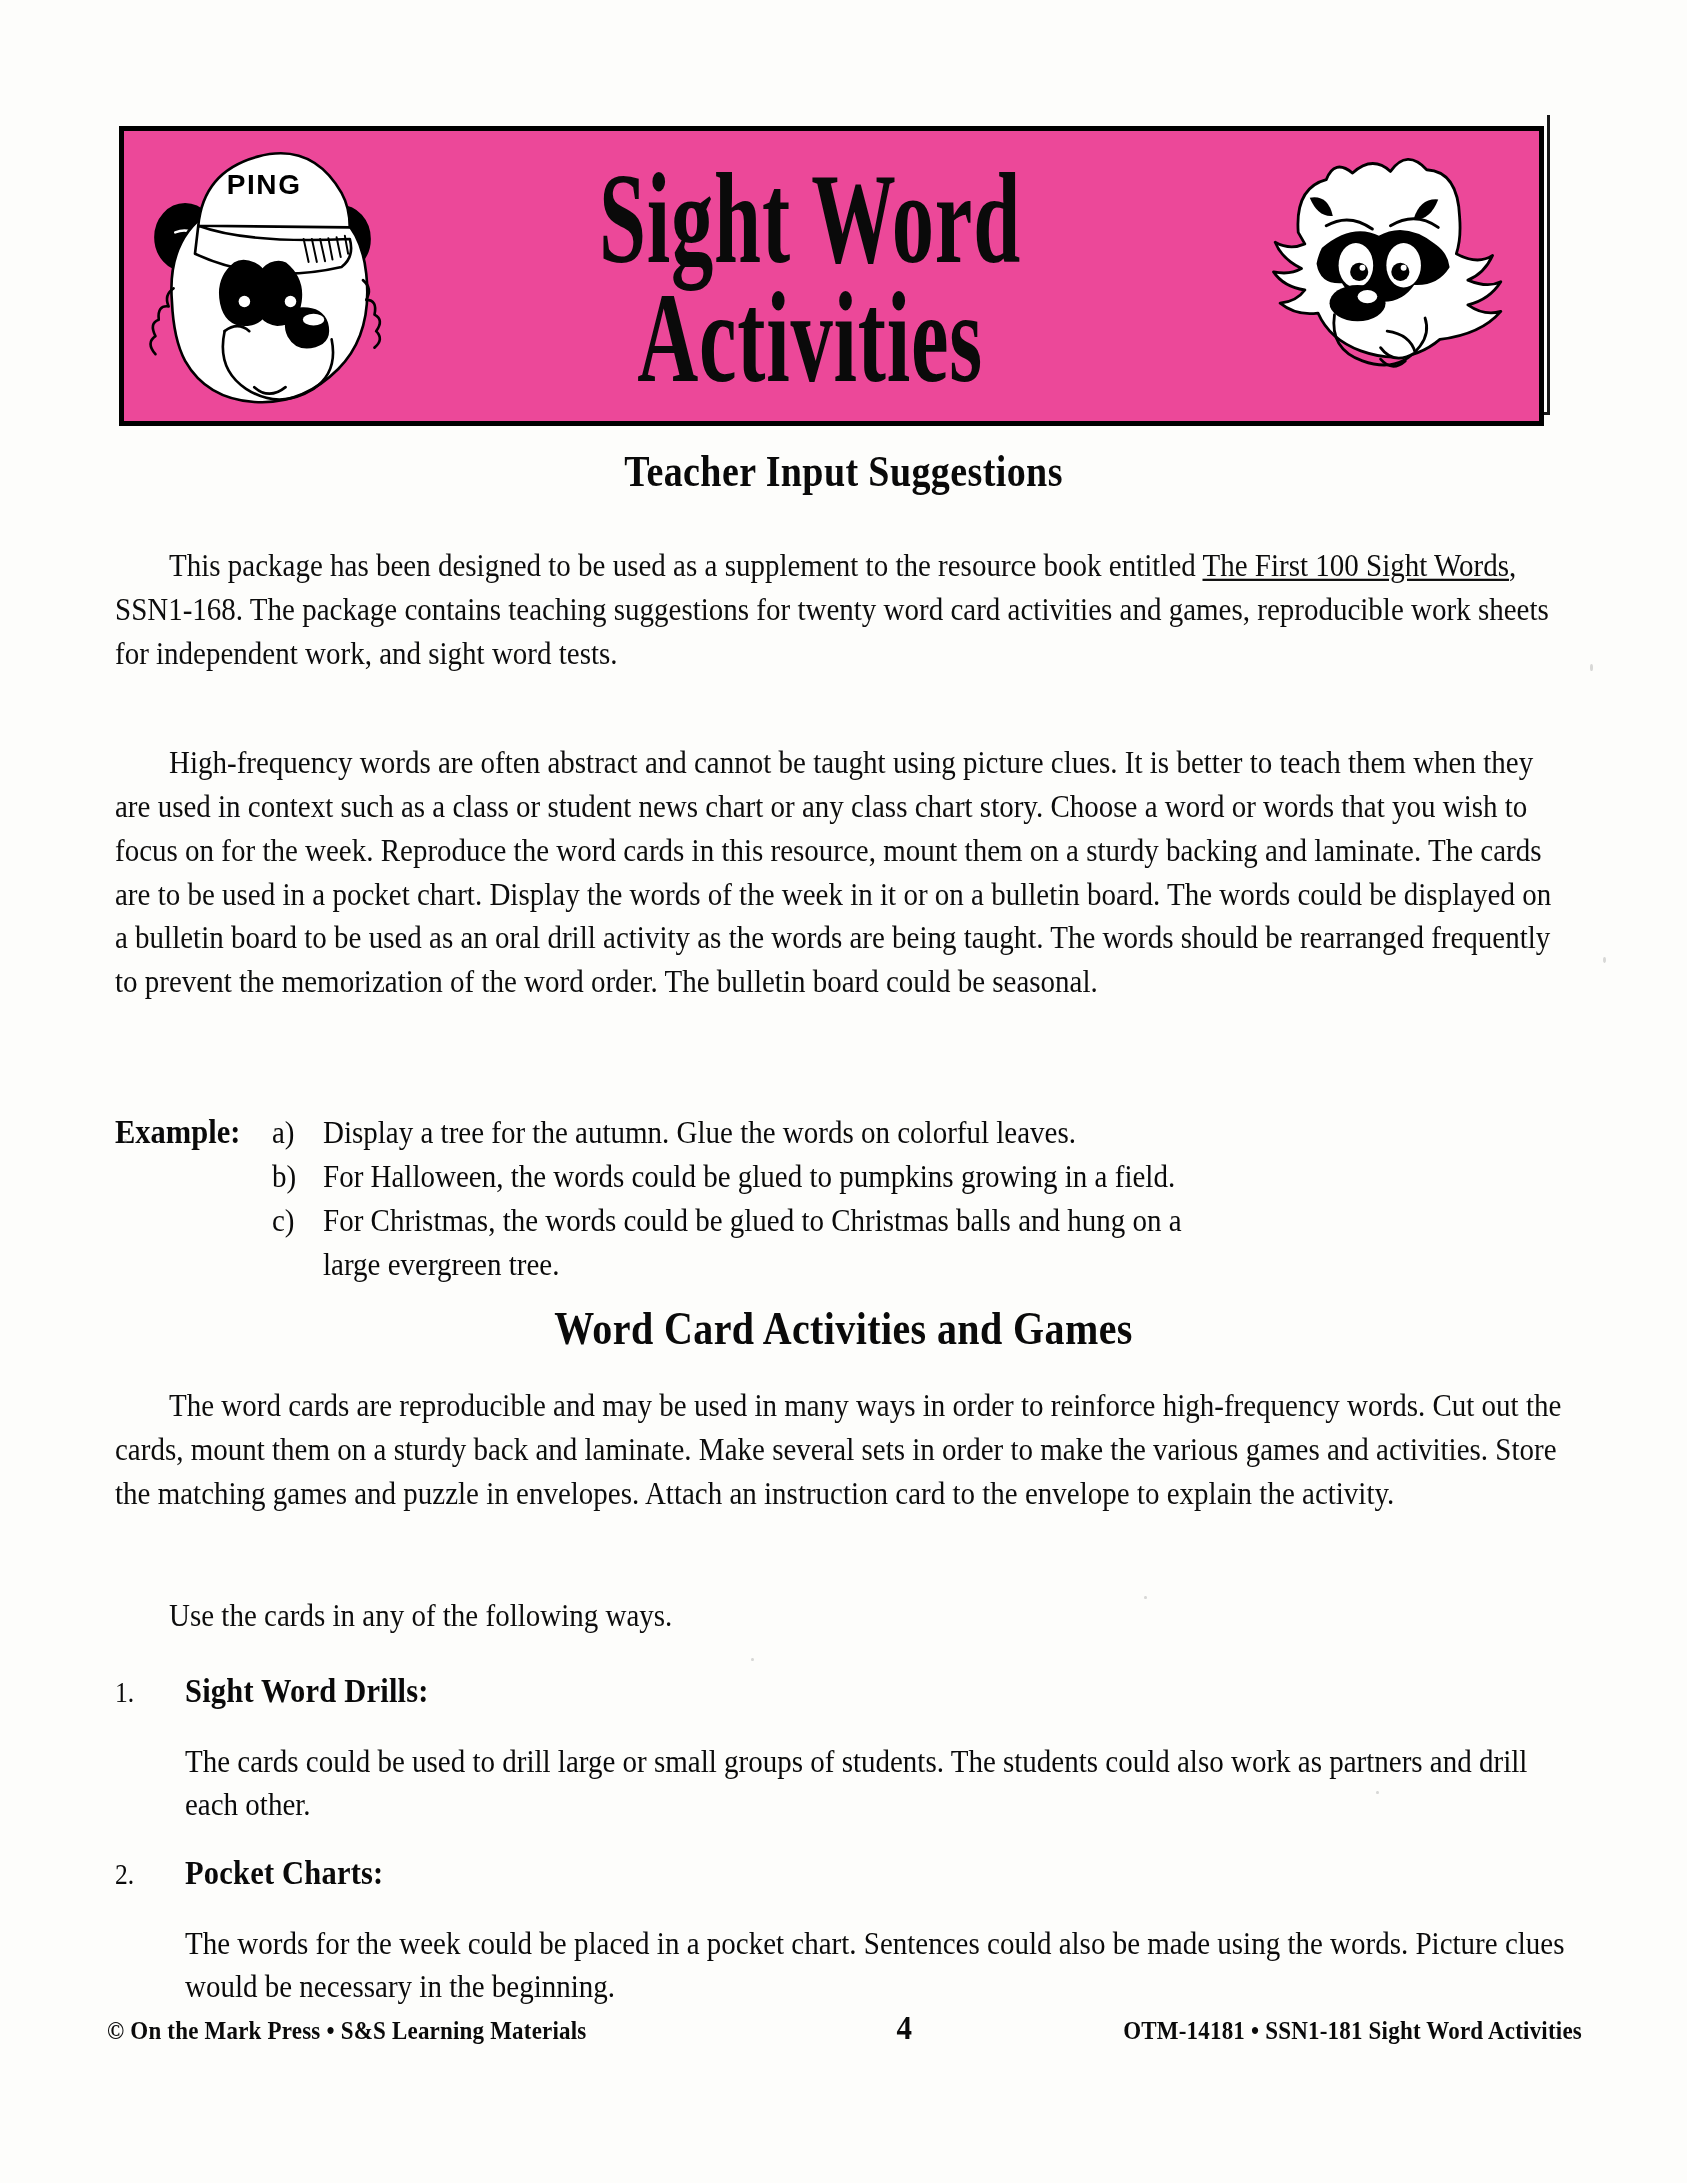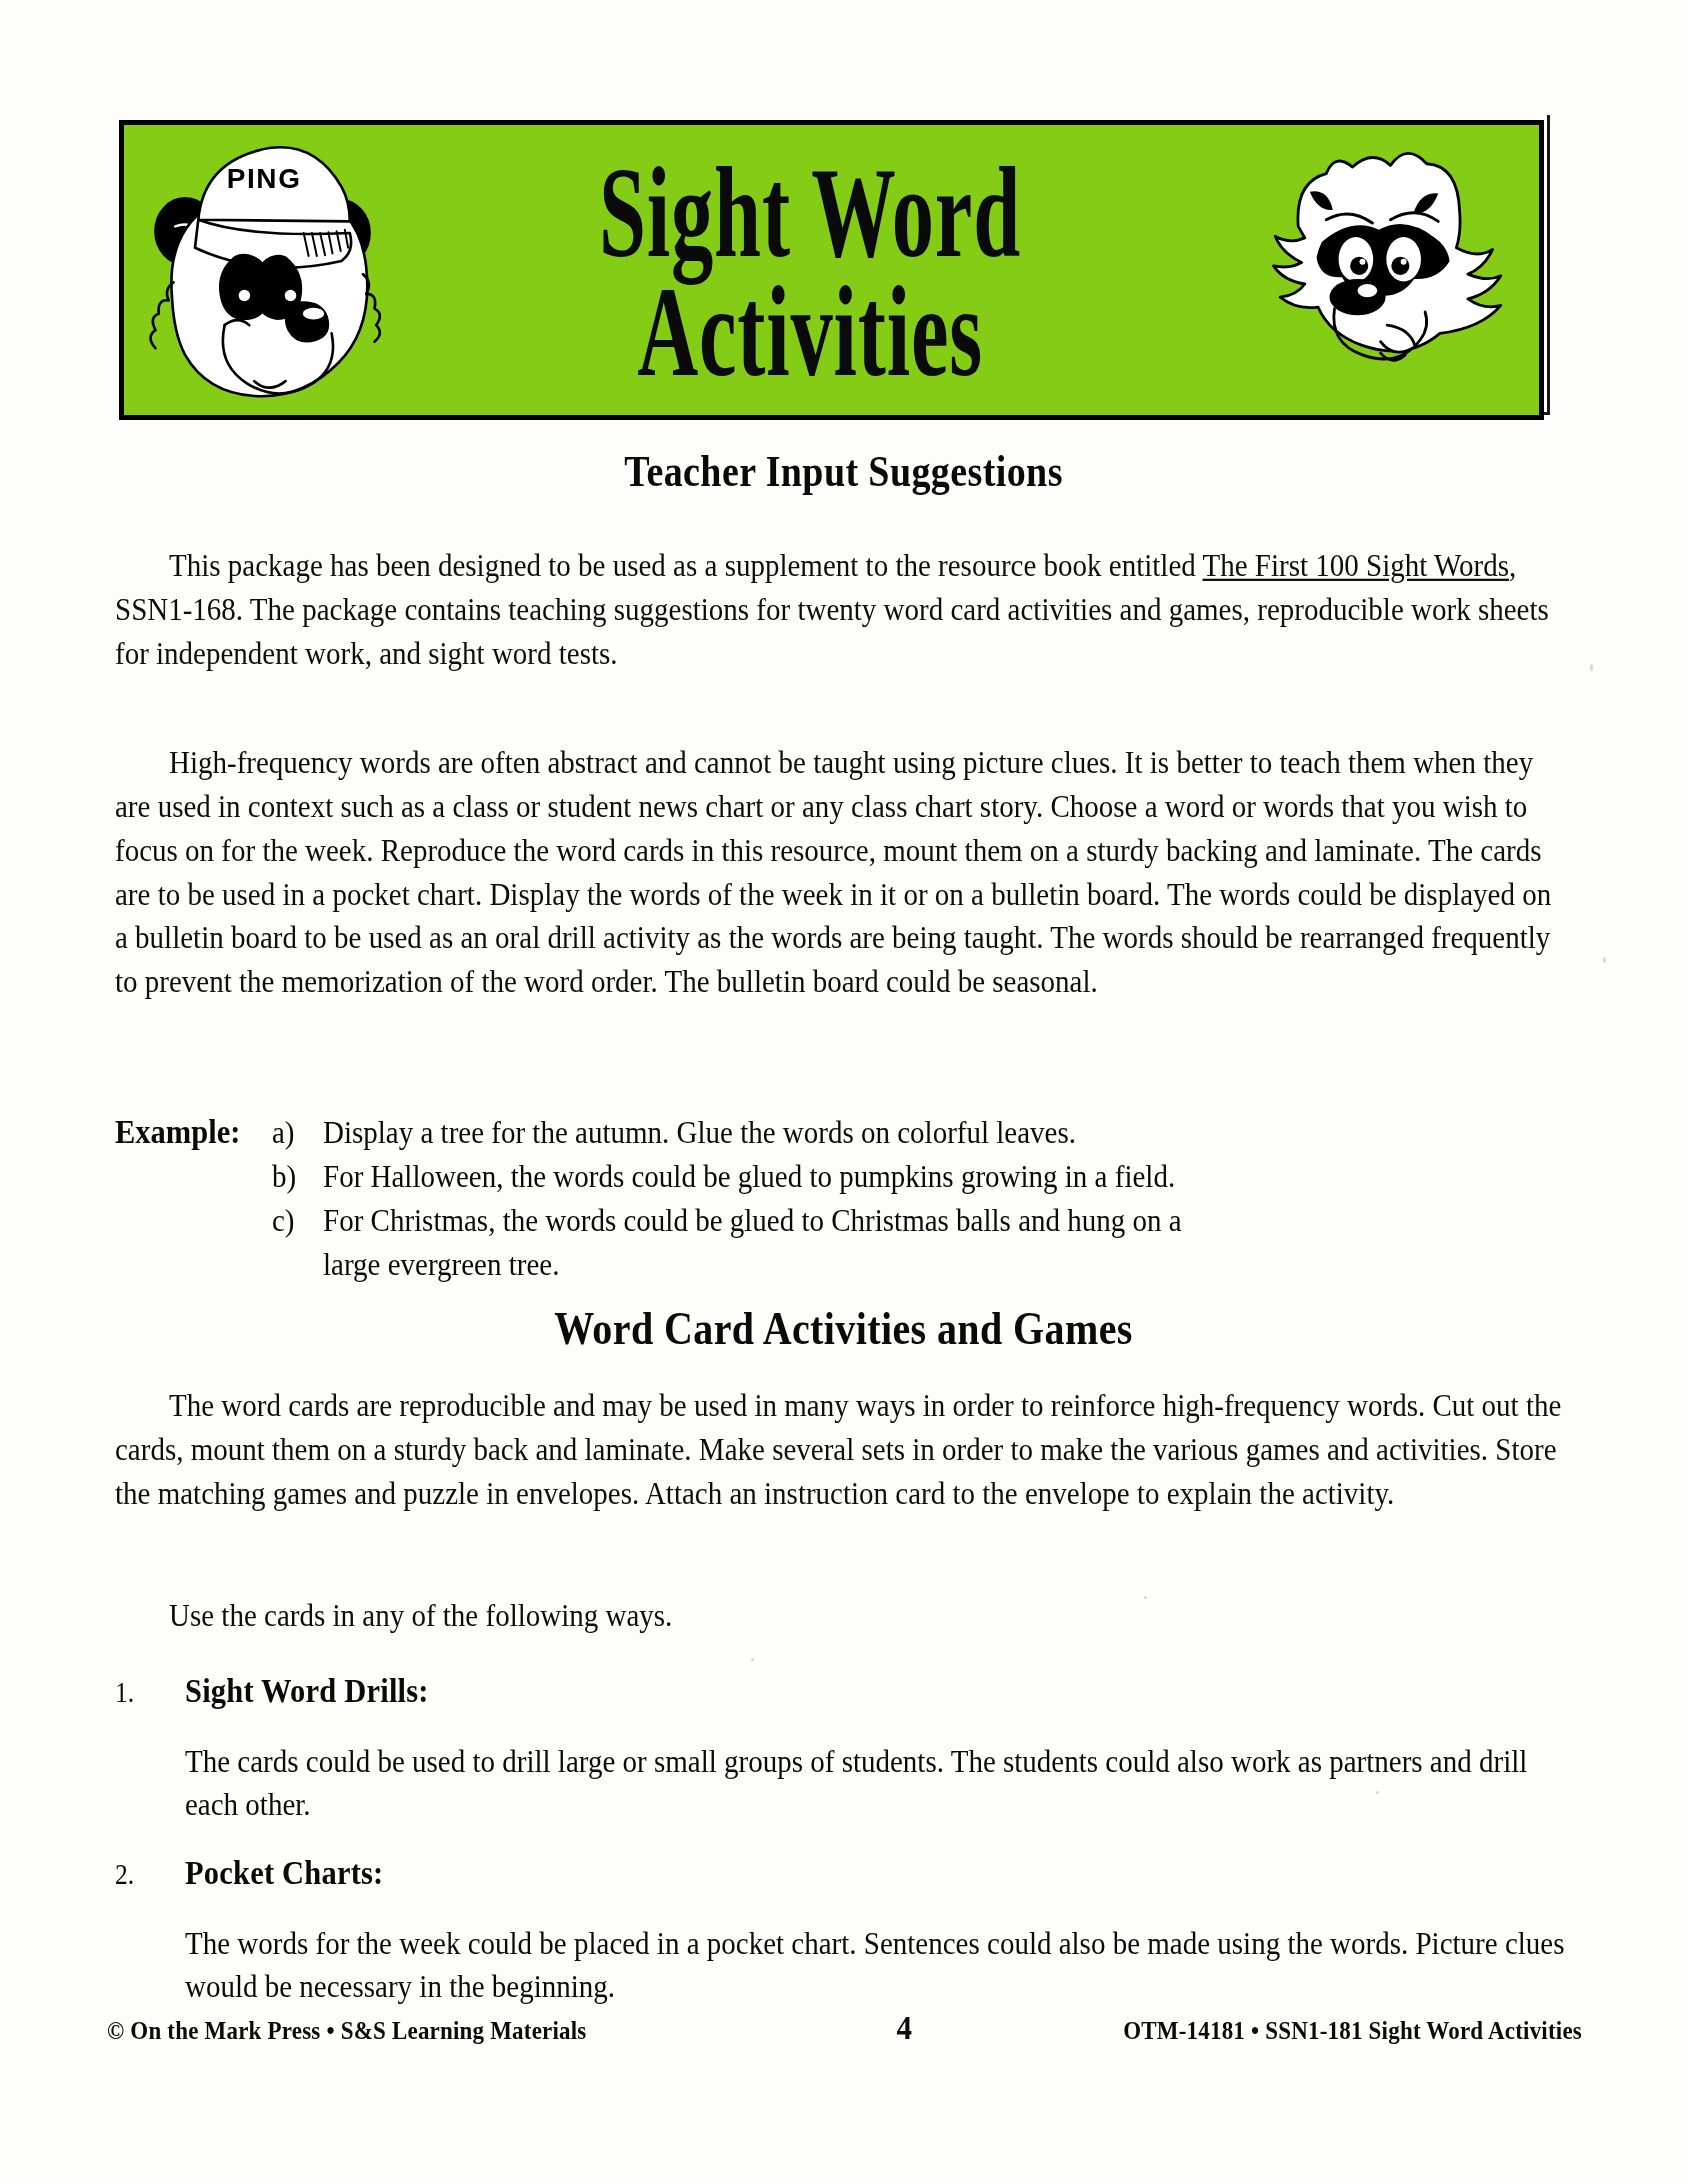--- a/index.html
+++ b/index.html
@@ -19,25 +19,25 @@
   .page {
     position: absolute;
     inset: 0;
     background: #fdfdfb;
   }
 
   
   .banner {
     position: absolute;
     left: 119px;
-    top: 120px;
+    top: 126px;
     width: 1425px;
     height: 300px;
     border: 5.8px solid #000;
-    background: #84cc16;
+    background: #ec4899;
     box-sizing: border-box;
     display: flex;
     align-items: center;
     justify-content: space-between;
   }
   .banner-inner-shadow {
     position: absolute;
     left: 125px;
     top: 115px;
     width: 1425px;

